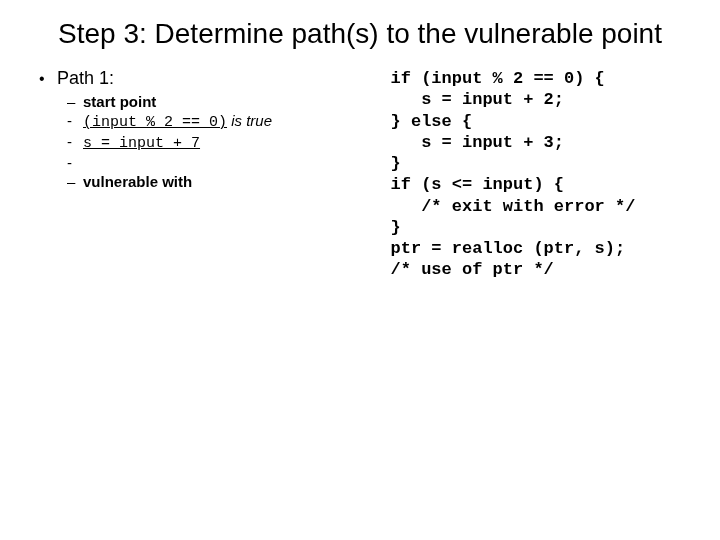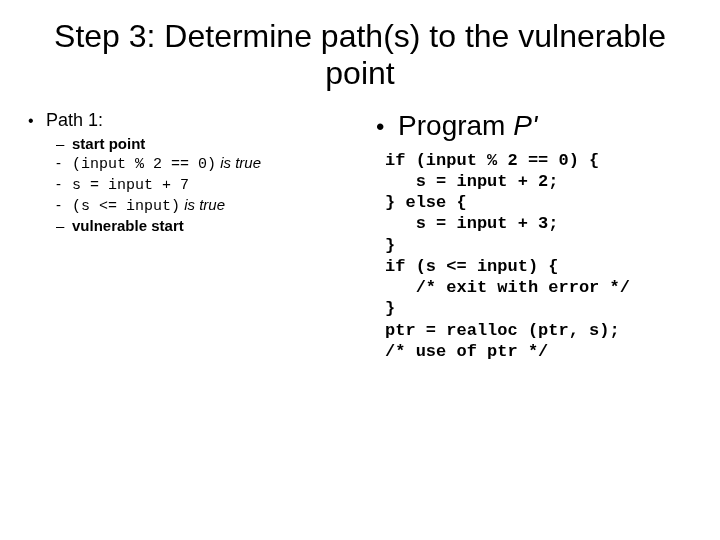--- a/index.html
+++ b/index.html
@@ -12,29 +12,29 @@
     color: #000;
   }
   .slide {
     width: 720px;
     height: 540px;
     box-sizing: border-box;
     padding: 0;
     position: relative;
   }
   .title {
-    font-size: 32px;
+    font-size: 28px;
     text-align: center;
     margin: 18px 40px 18px 40px;
     line-height: 1.15;
   }
   .columns {
     display: flex;
     flex-direction: row;
-    padding: 0 28px 0 28px;
+    padding: 0 28px 0 39px;
     gap: 20px;
   }
   .col {
     flex: 1 1 50%;
     box-sizing: border-box;
   }
   .col-left {
     padding-right: 10px;
     font-size: 18px;
   }
@@ -59,20 +59,21 @@
     align-items: baseline;
     margin: 0 0 2px 28px;
     font-size: 15px;
   }
   .sub .dash {
     width: 16px;
     text-align: left;
   }
   .sub .mono {
     font-family: "Courier New", Courier, monospace;
+    text-decoration: underline;
   }
   .sub .line .mono { font-family: "Courier New", Courier, monospace; }
   .sub .line .ital { font-style: italic; font-weight: normal; }
   .sub .line .bold { font-weight: bold; }
   .prog-head {
     display: flex;
     flex-direction: row;
     align-items: baseline;
     font-size: 28px;
     margin-bottom: 8px;
@@ -117,36 +118,29 @@
         <span class="line"><span class="mono">(input % 2 == 0)</span><span class="ital"> is true</span></span>
       </div>
 
       <div class="sub">
         <span class="dash">-</span>
         <span class="line"><span class="mono">s = input + 7</span></span>
       </div>
 
       <div class="sub">
         <span class="dash">-</span>
-        <span class="line"><span class="mono">(s &lt;= input)</span><span class="ital"> is true</span></span>
       </div>
 
       <div class="sub">
         <span class="dash">–</span>
-        <span class="line"><span class="bold">vulnerable start</span></span>
+        <span class="line"><span class="bold">vulnerable with</span></span>
       </div>
     </div>
 
     <div class="col col-right">
-      <div class="prog-head">
-        <span class="dot"></span>
-        <span>
-          <span>Program </span><span class="pprime">P'</span>
-        </span>
-      </div>
       <div class="code">if (input % 2 == 0) {
    s = input + 2;
 } else {
    s = input + 3;
 }
 if (s &lt;= input) {
    /* exit with error */
 }
 ptr = realloc (ptr, s);
 /* use of ptr */</div>

